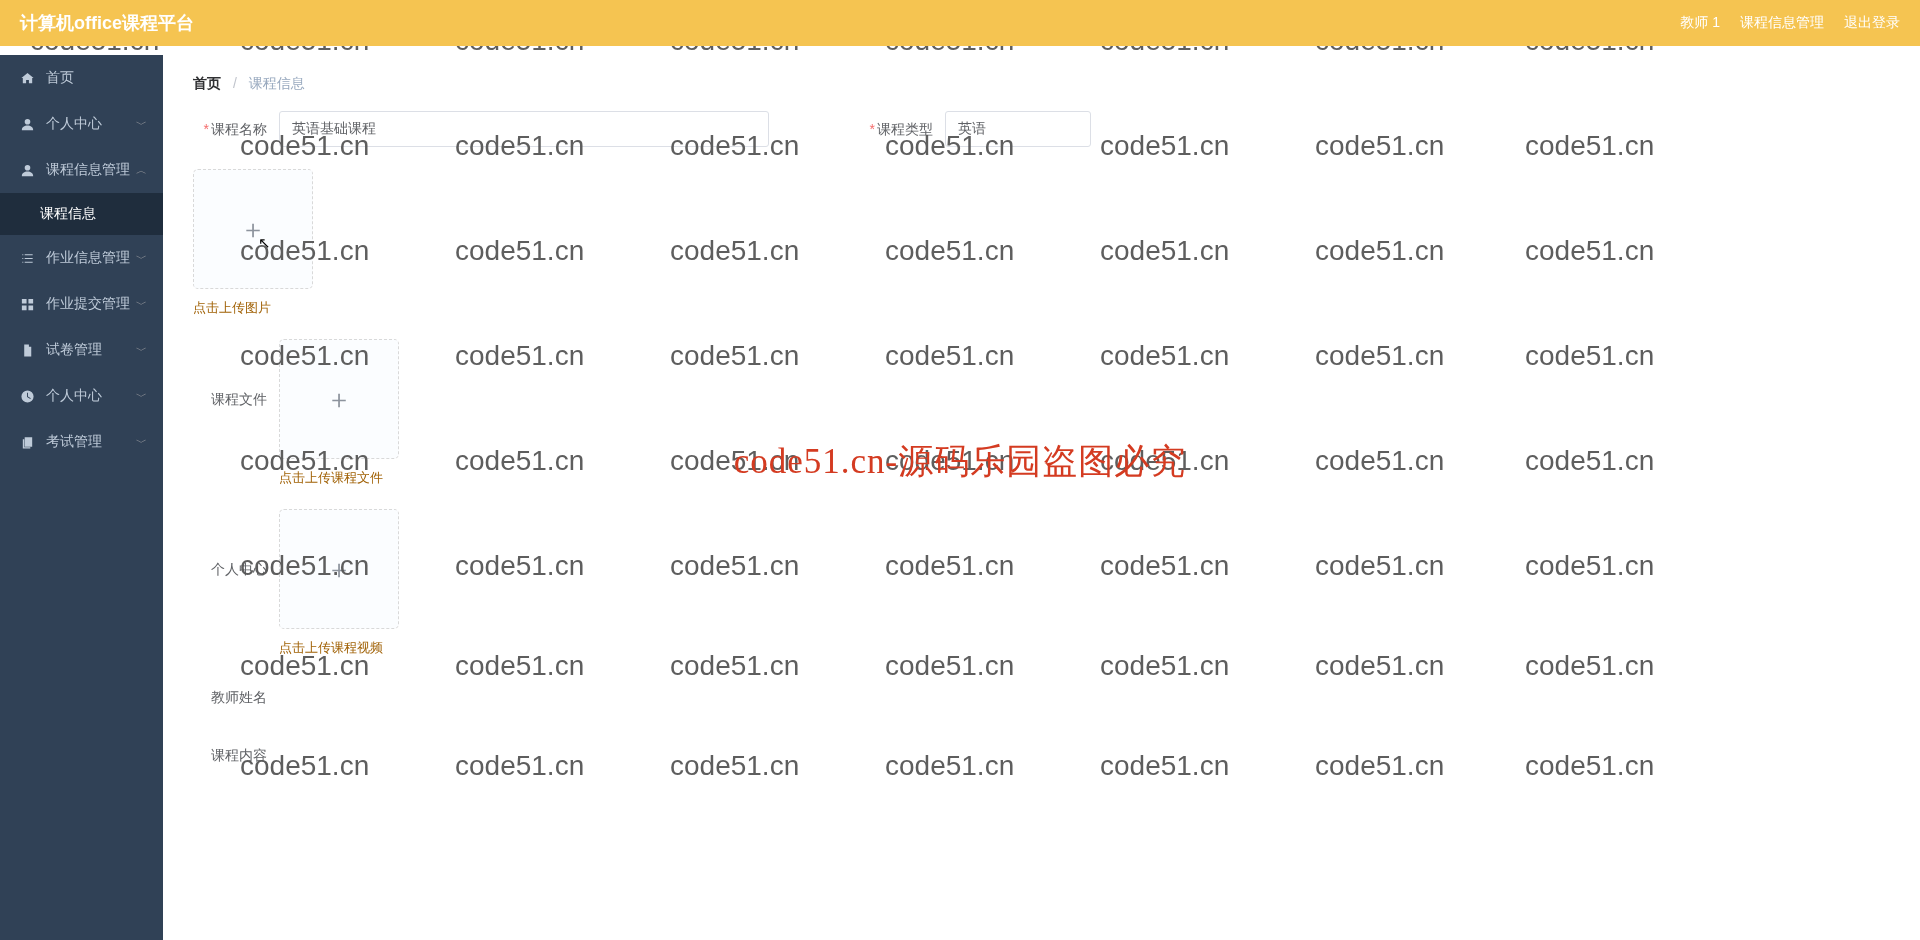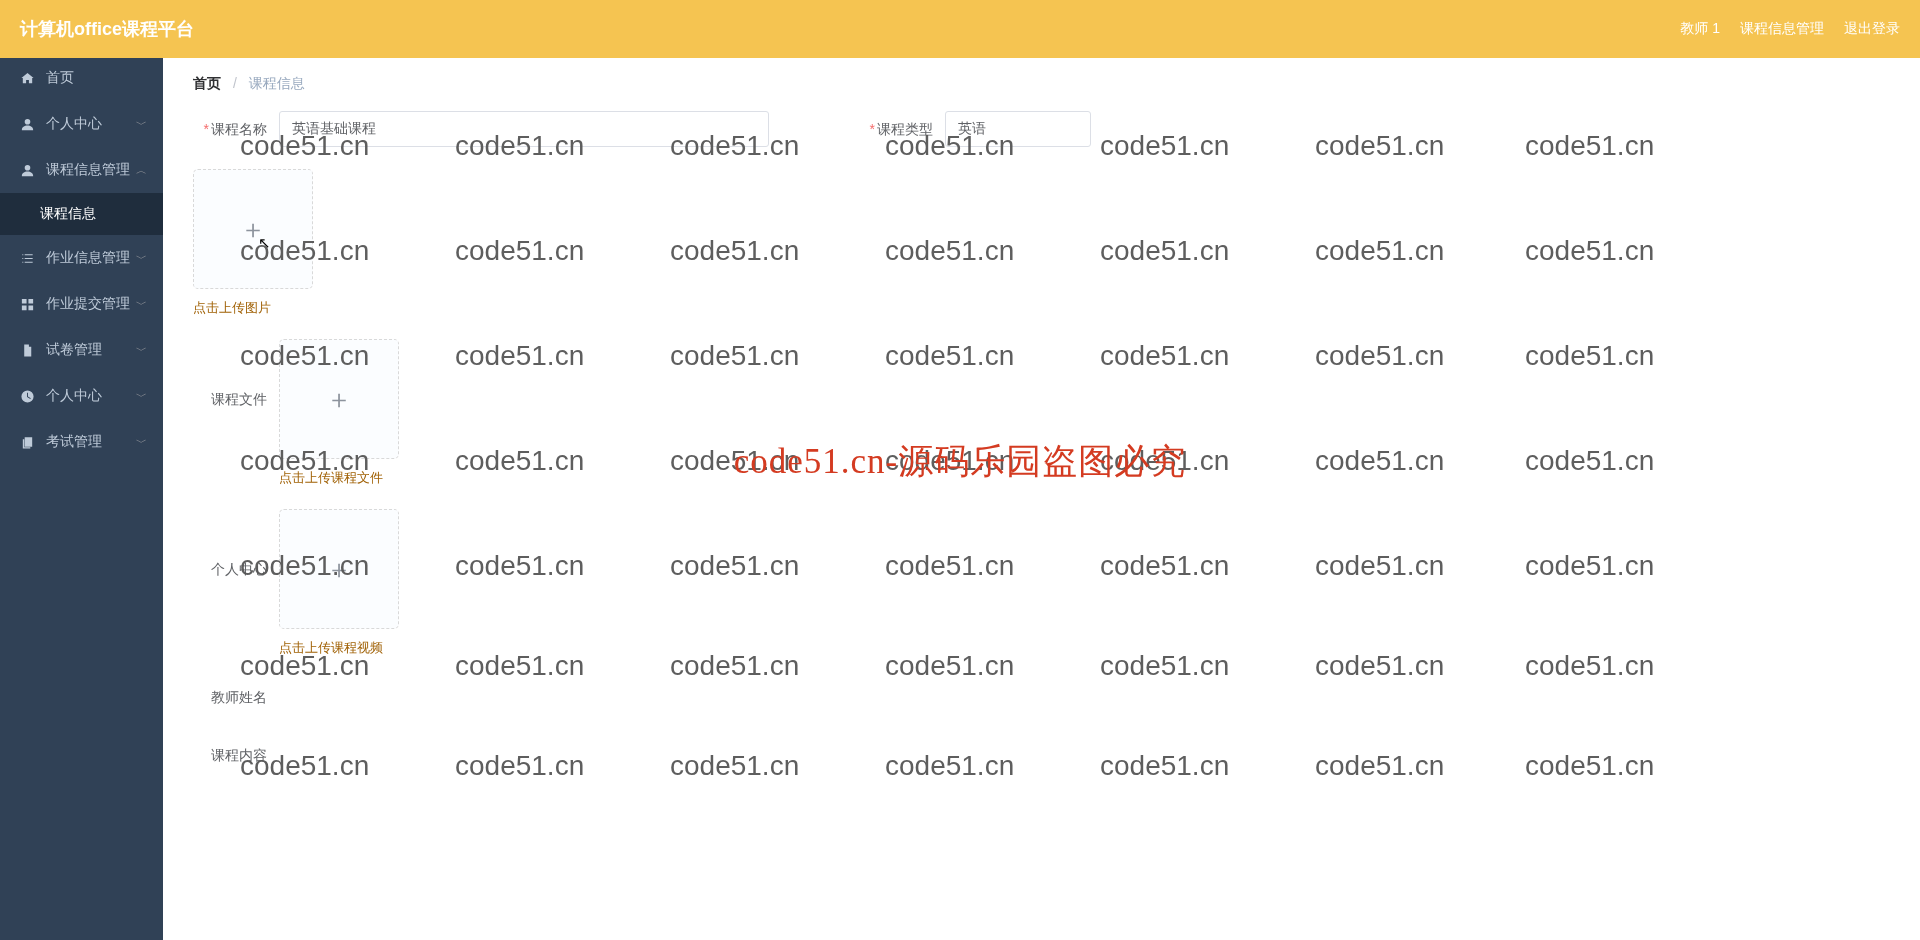--- a/index.html
+++ b/index.html
@@ -1,18 +1,18 @@
 <!DOCTYPE html>
 <html><head>
 <meta charset="utf-8">
 <style>
 * { margin: 0; padding: 0; box-sizing: border-box; }
 body { font-family: "Helvetica Neue", Helvetica, "PingFang SC", "Microsoft YaHei", Arial, sans-serif; font-size: 14px; color: #606266; background: #fff; }
 
-.header { height: 58px; background: #f5c451; display: flex; align-items: center; justify-content: space-between; padding: 0 20px; color: #fff; position: fixed; top: 0; left: 0; right: 0; z-index: 100; }
+.header { height: 46px; background: #f5c451; display: flex; align-items: center; justify-content: space-between; padding: 0 20px; color: #fff; position: fixed; top: 0; left: 0; right: 0; z-index: 100; }
 .header-title { font-size: 18px; font-weight: 700; }
 .header-right { display: flex; gap: 20px; align-items: center; font-size: 14px; }
 .header-right span { cursor: pointer; }
 
 .sidebar { position: fixed; top: 55px; left: 0; bottom: 0; width: 163px; background: #304156; color: #bfcbd9; overflow-y: auto; z-index: 50; }
 .menu-item { display: flex; align-items: center; height: 46px; padding: 0 18px; cursor: pointer; font-size: 14px; color: #bfcbd9; position: relative; }
 .menu-item .micon { width: 18px; height: 18px; margin-right: 10px; display: inline-flex; align-items: center; justify-content: center; }
 .menu-item .arrow { position: absolute; right: 16px; font-size: 11px; color: #909399; }
 .menu-sub { padding-left: 40px; height: 42px; display: flex; align-items: center; cursor: pointer; font-size: 14px; color: #fff; background: #1f2d3d; }
 

